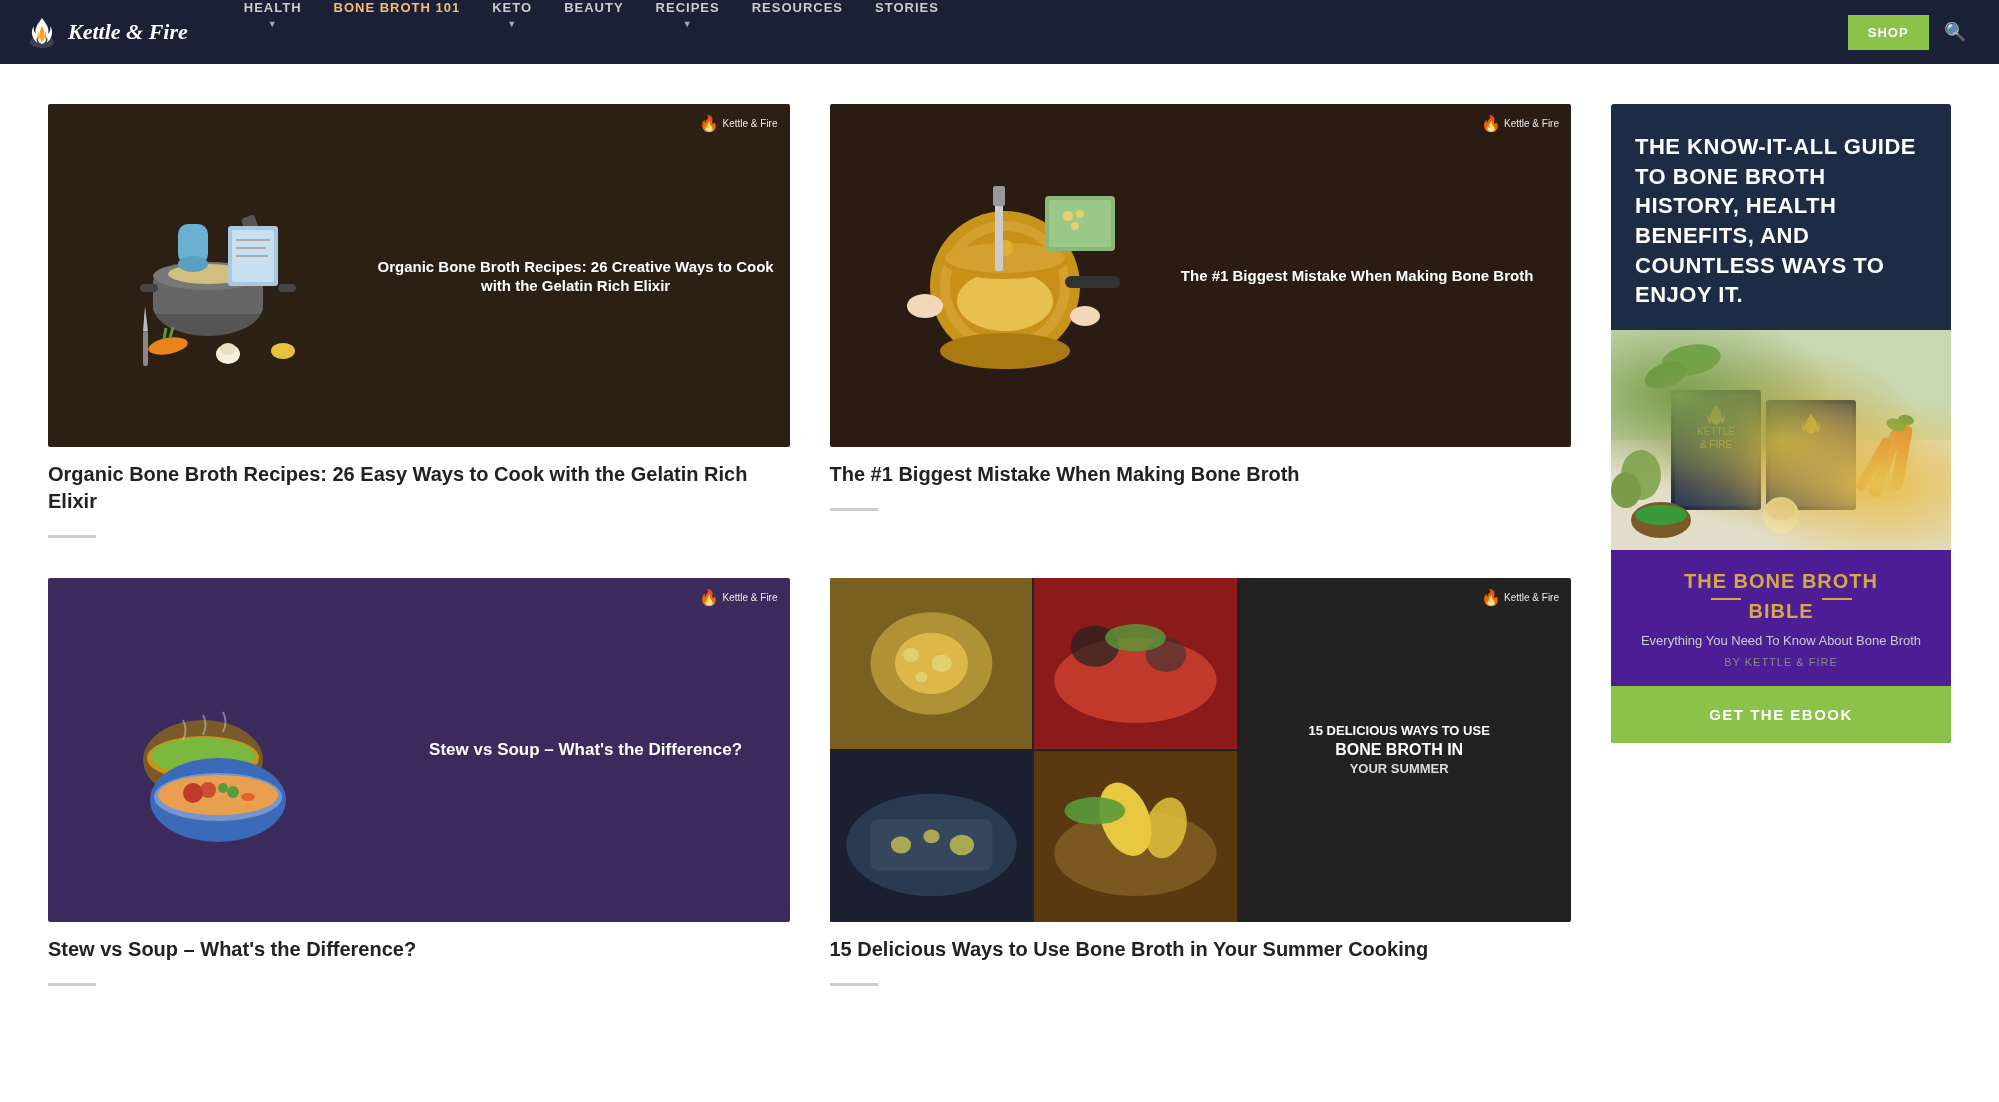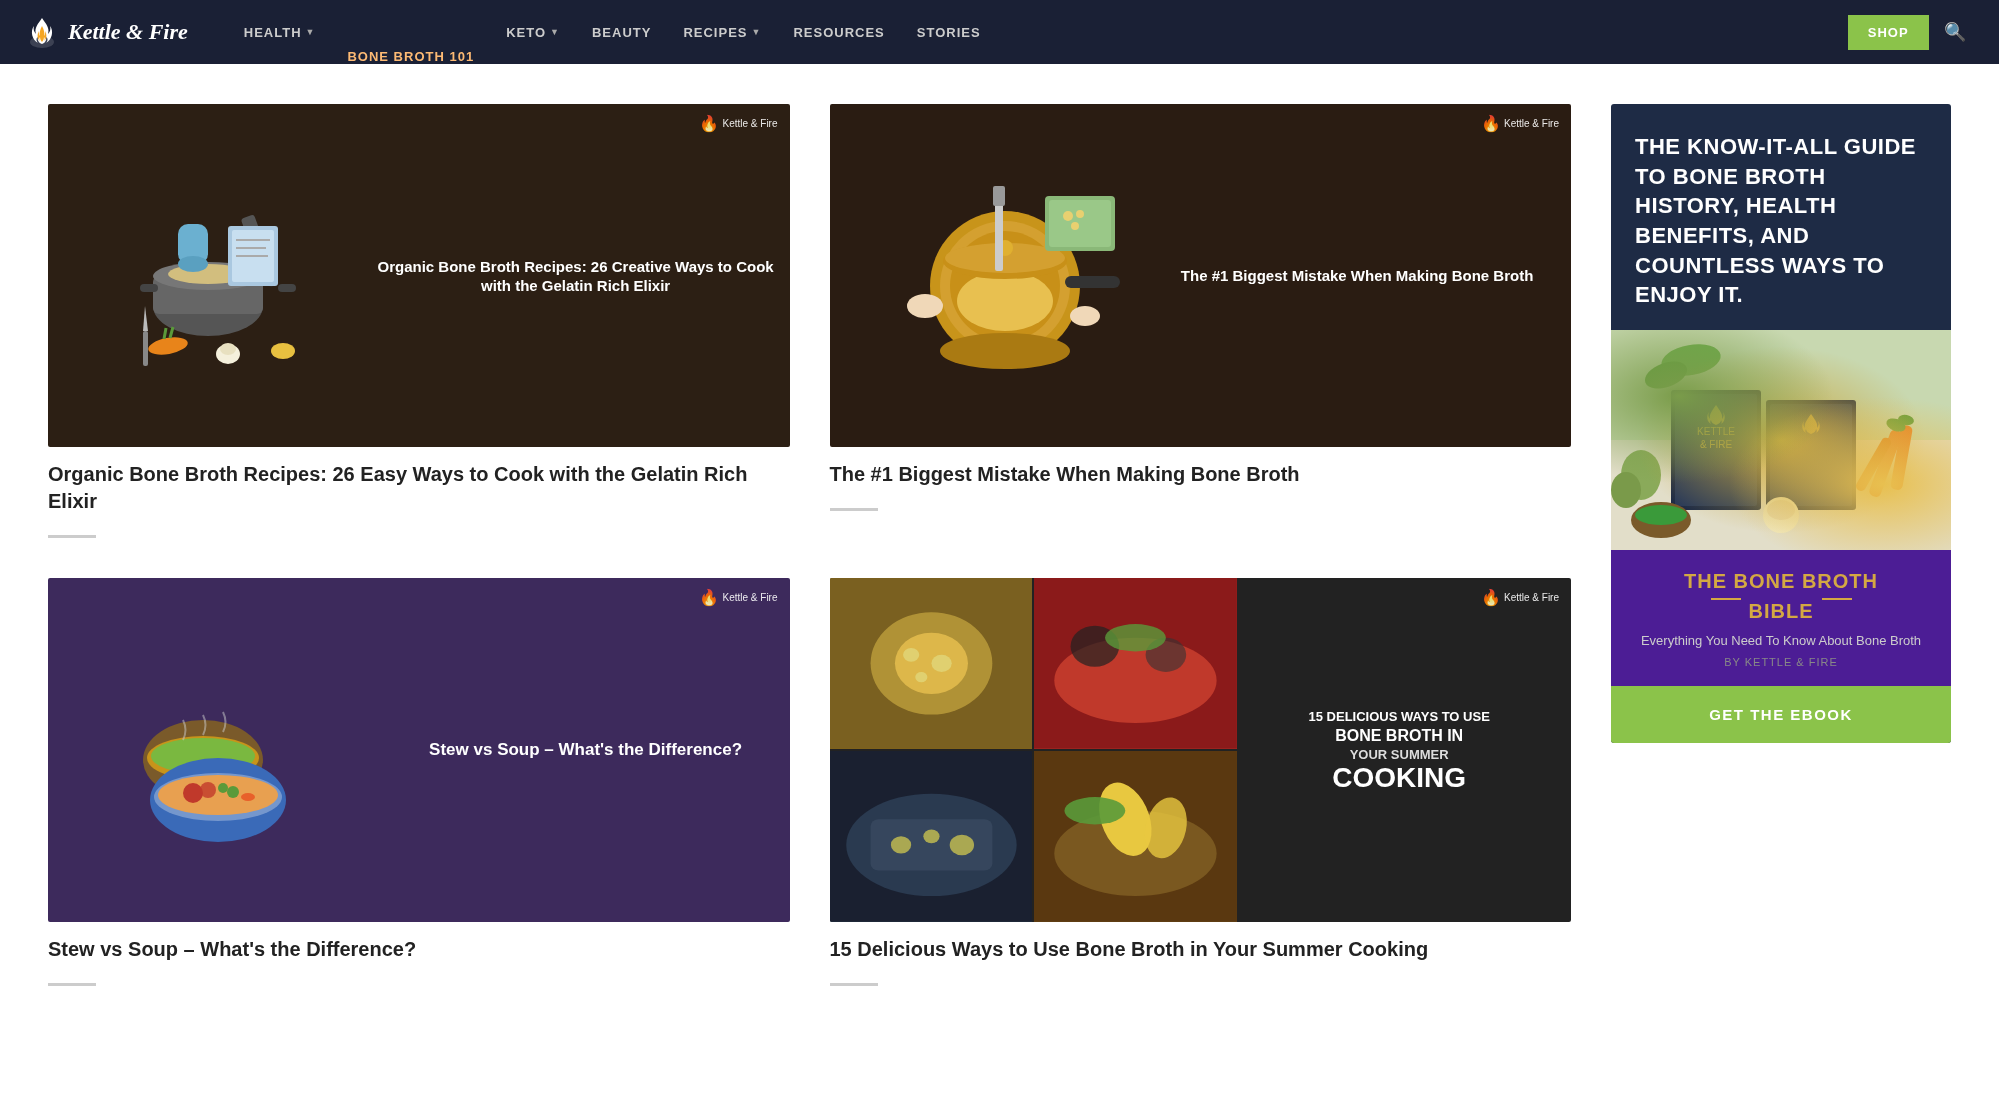--- a/index.html
+++ b/index.html
@@ -43,20 +43,21 @@
       letter-spacing: 1px;
       text-transform: uppercase;
       padding: 0 16px;
       cursor: pointer;
       font-family: Arial, sans-serif;
       display: flex;
       align-items: center;
       gap: 4px;
       height: 64px;
       text-decoration: none;
+      flex-direction: column;
     }
     .nav-item.active { color: #fdba74; align-items: flex-end; }
     .nav-item .chevron {
       font-size: 9px;
       color: #aaa;
     }
     .nav-shop {
       background: #8bc34a;
       color: #fff;
       font-size: 13px;
@@ -572,21 +573,20 @@
 
               <ellipse cx="30" cy="35" rx="15" ry="8" fill="#5a9a3a" opacity="0.9"></ellipse>
             </svg>
           </div>
         </div>
 
         <div class="card4-text">
           <div style="font-size:13px;">15 DELICIOUS WAYS TO USE</div>
           <div style="font-size:16px; font-weight:900; color:#fff;">BONE BROTH IN</div>
           <div style="font-size:13px; color:#ddd;">YOUR SUMMER</div>
-          <div style="font-size:28px; font-weight:900; color:#fff; line-height:1;">COOKING</div>
         </div>
         <div class="thumb-logo">
           <span class="small-flame">🔥</span>
           <span>Kettle &amp; Fire</span>
         </div>
       </div>
       <h2 class="article-title">15 Delicious Ways to Use Bone Broth in Your Summer Cooking</h2>
       <div class="article-divider"></div>
     </div>
 

